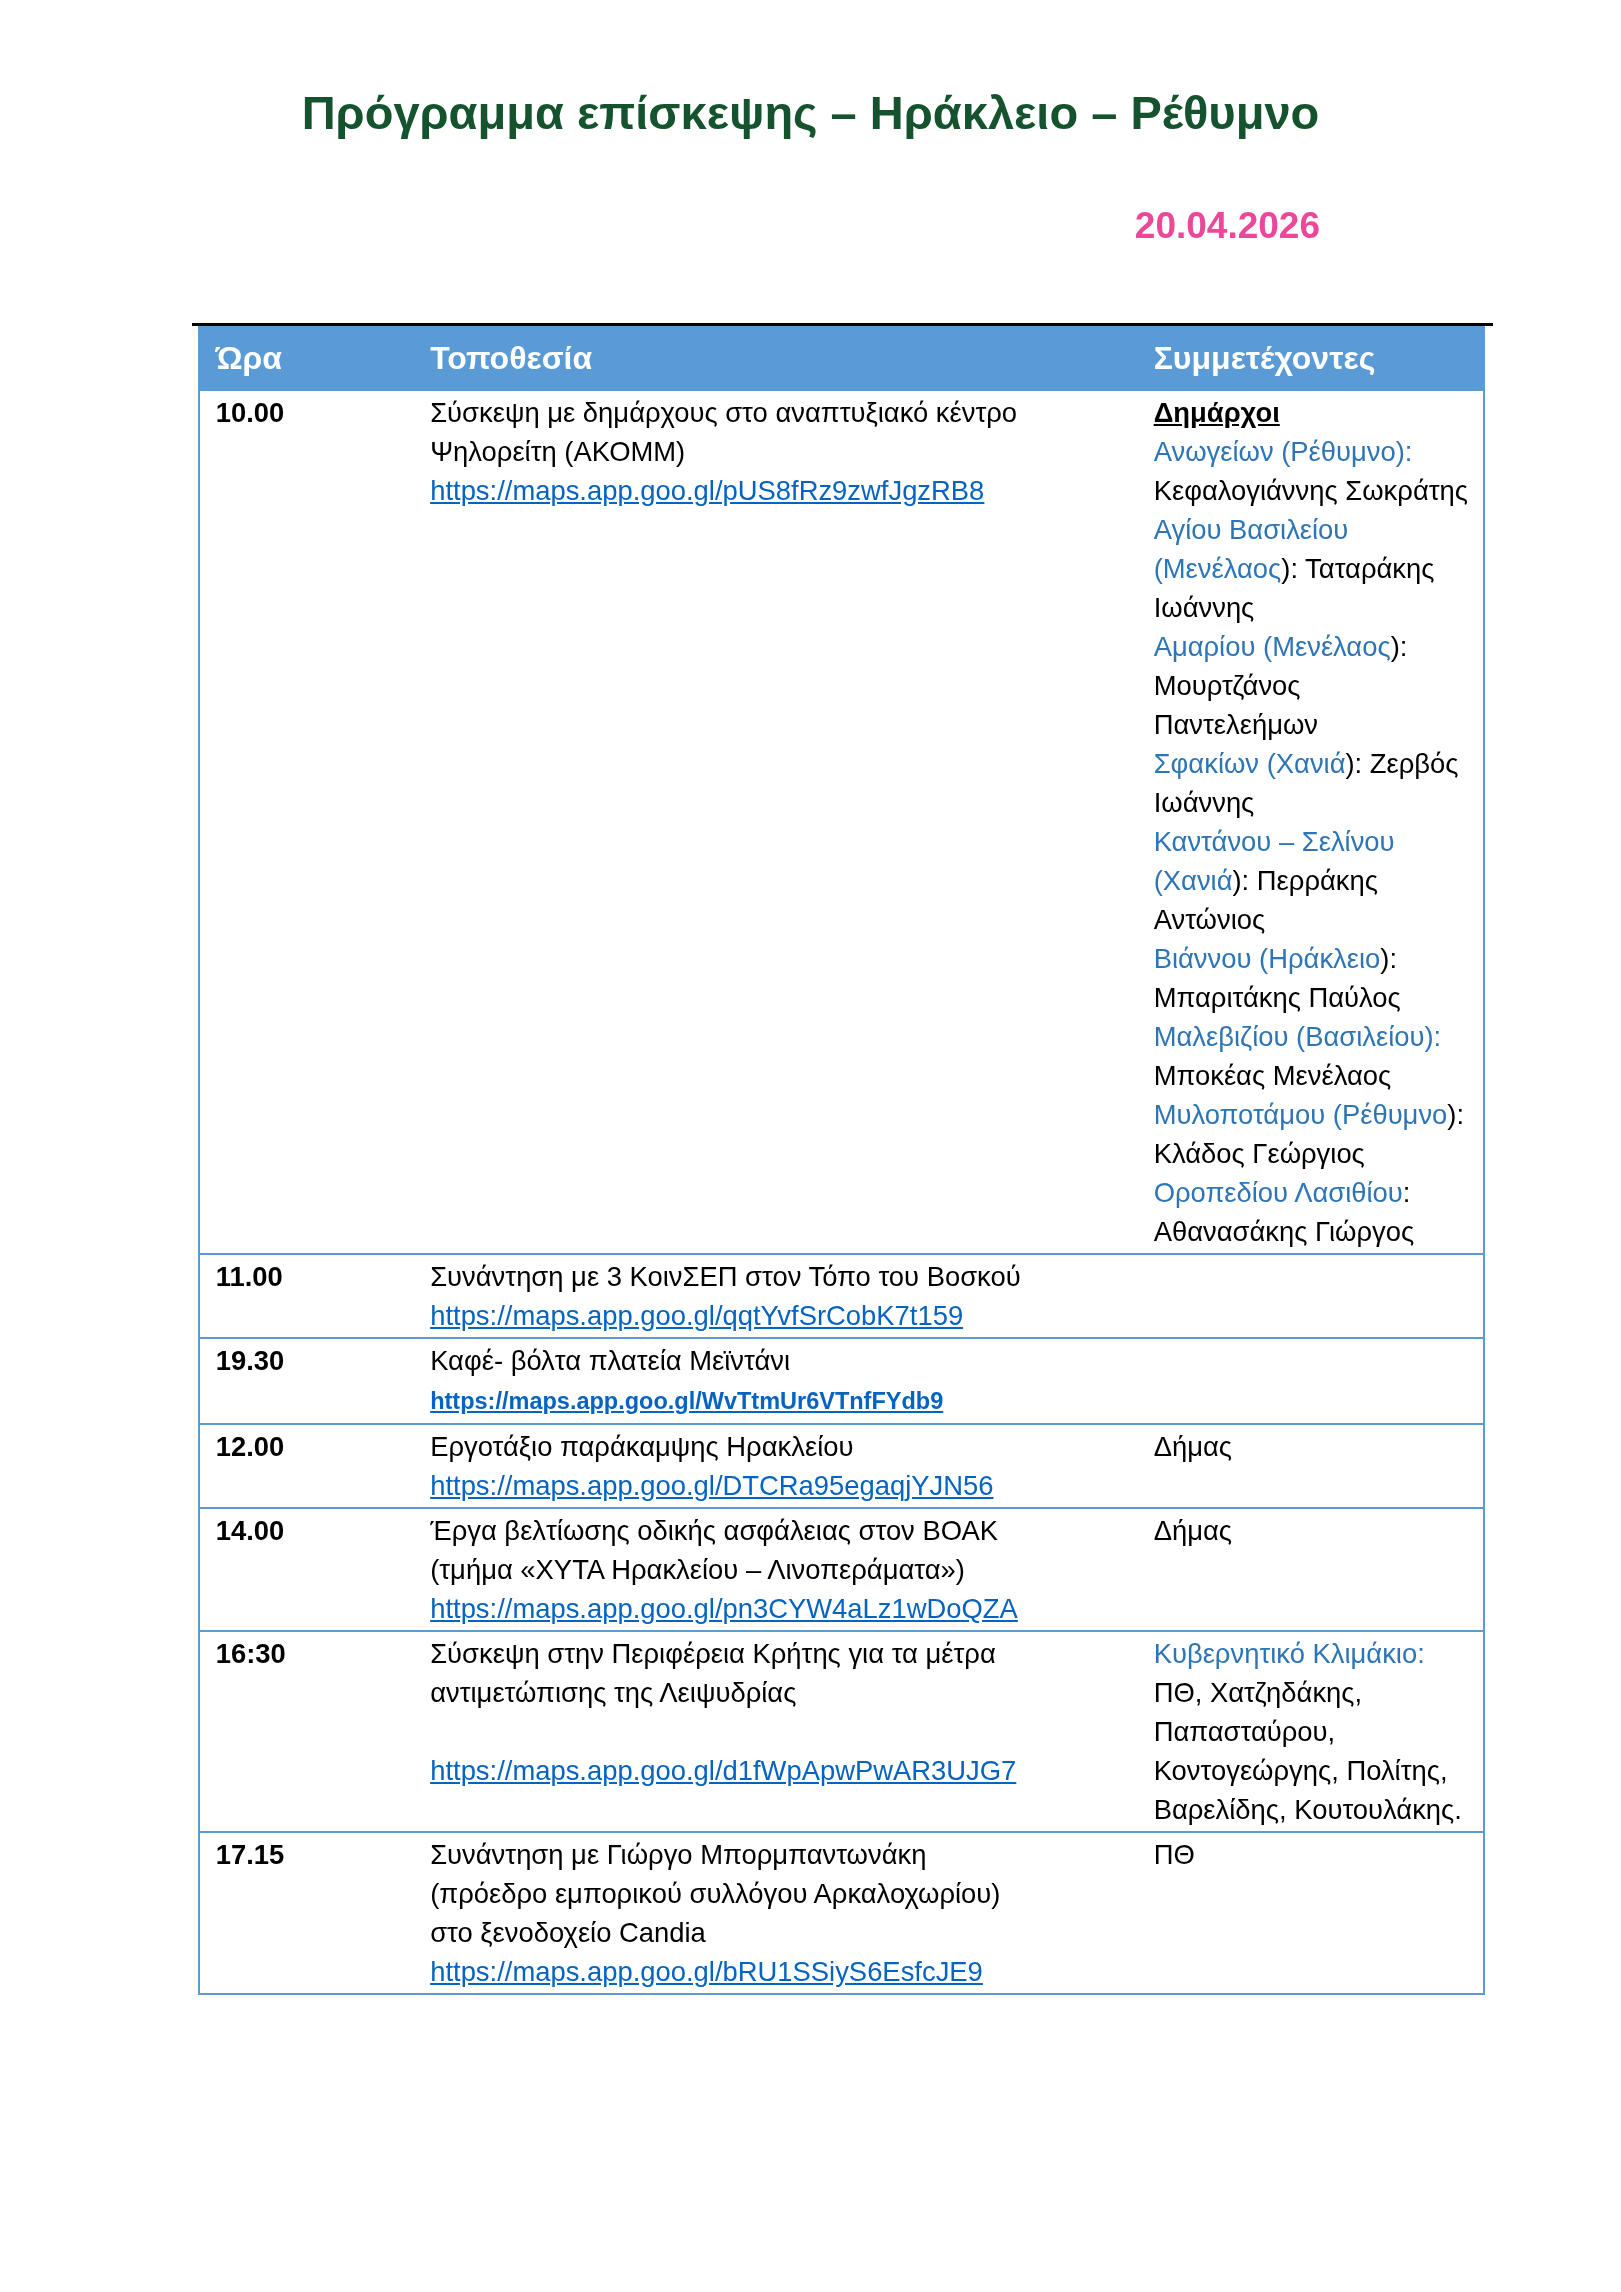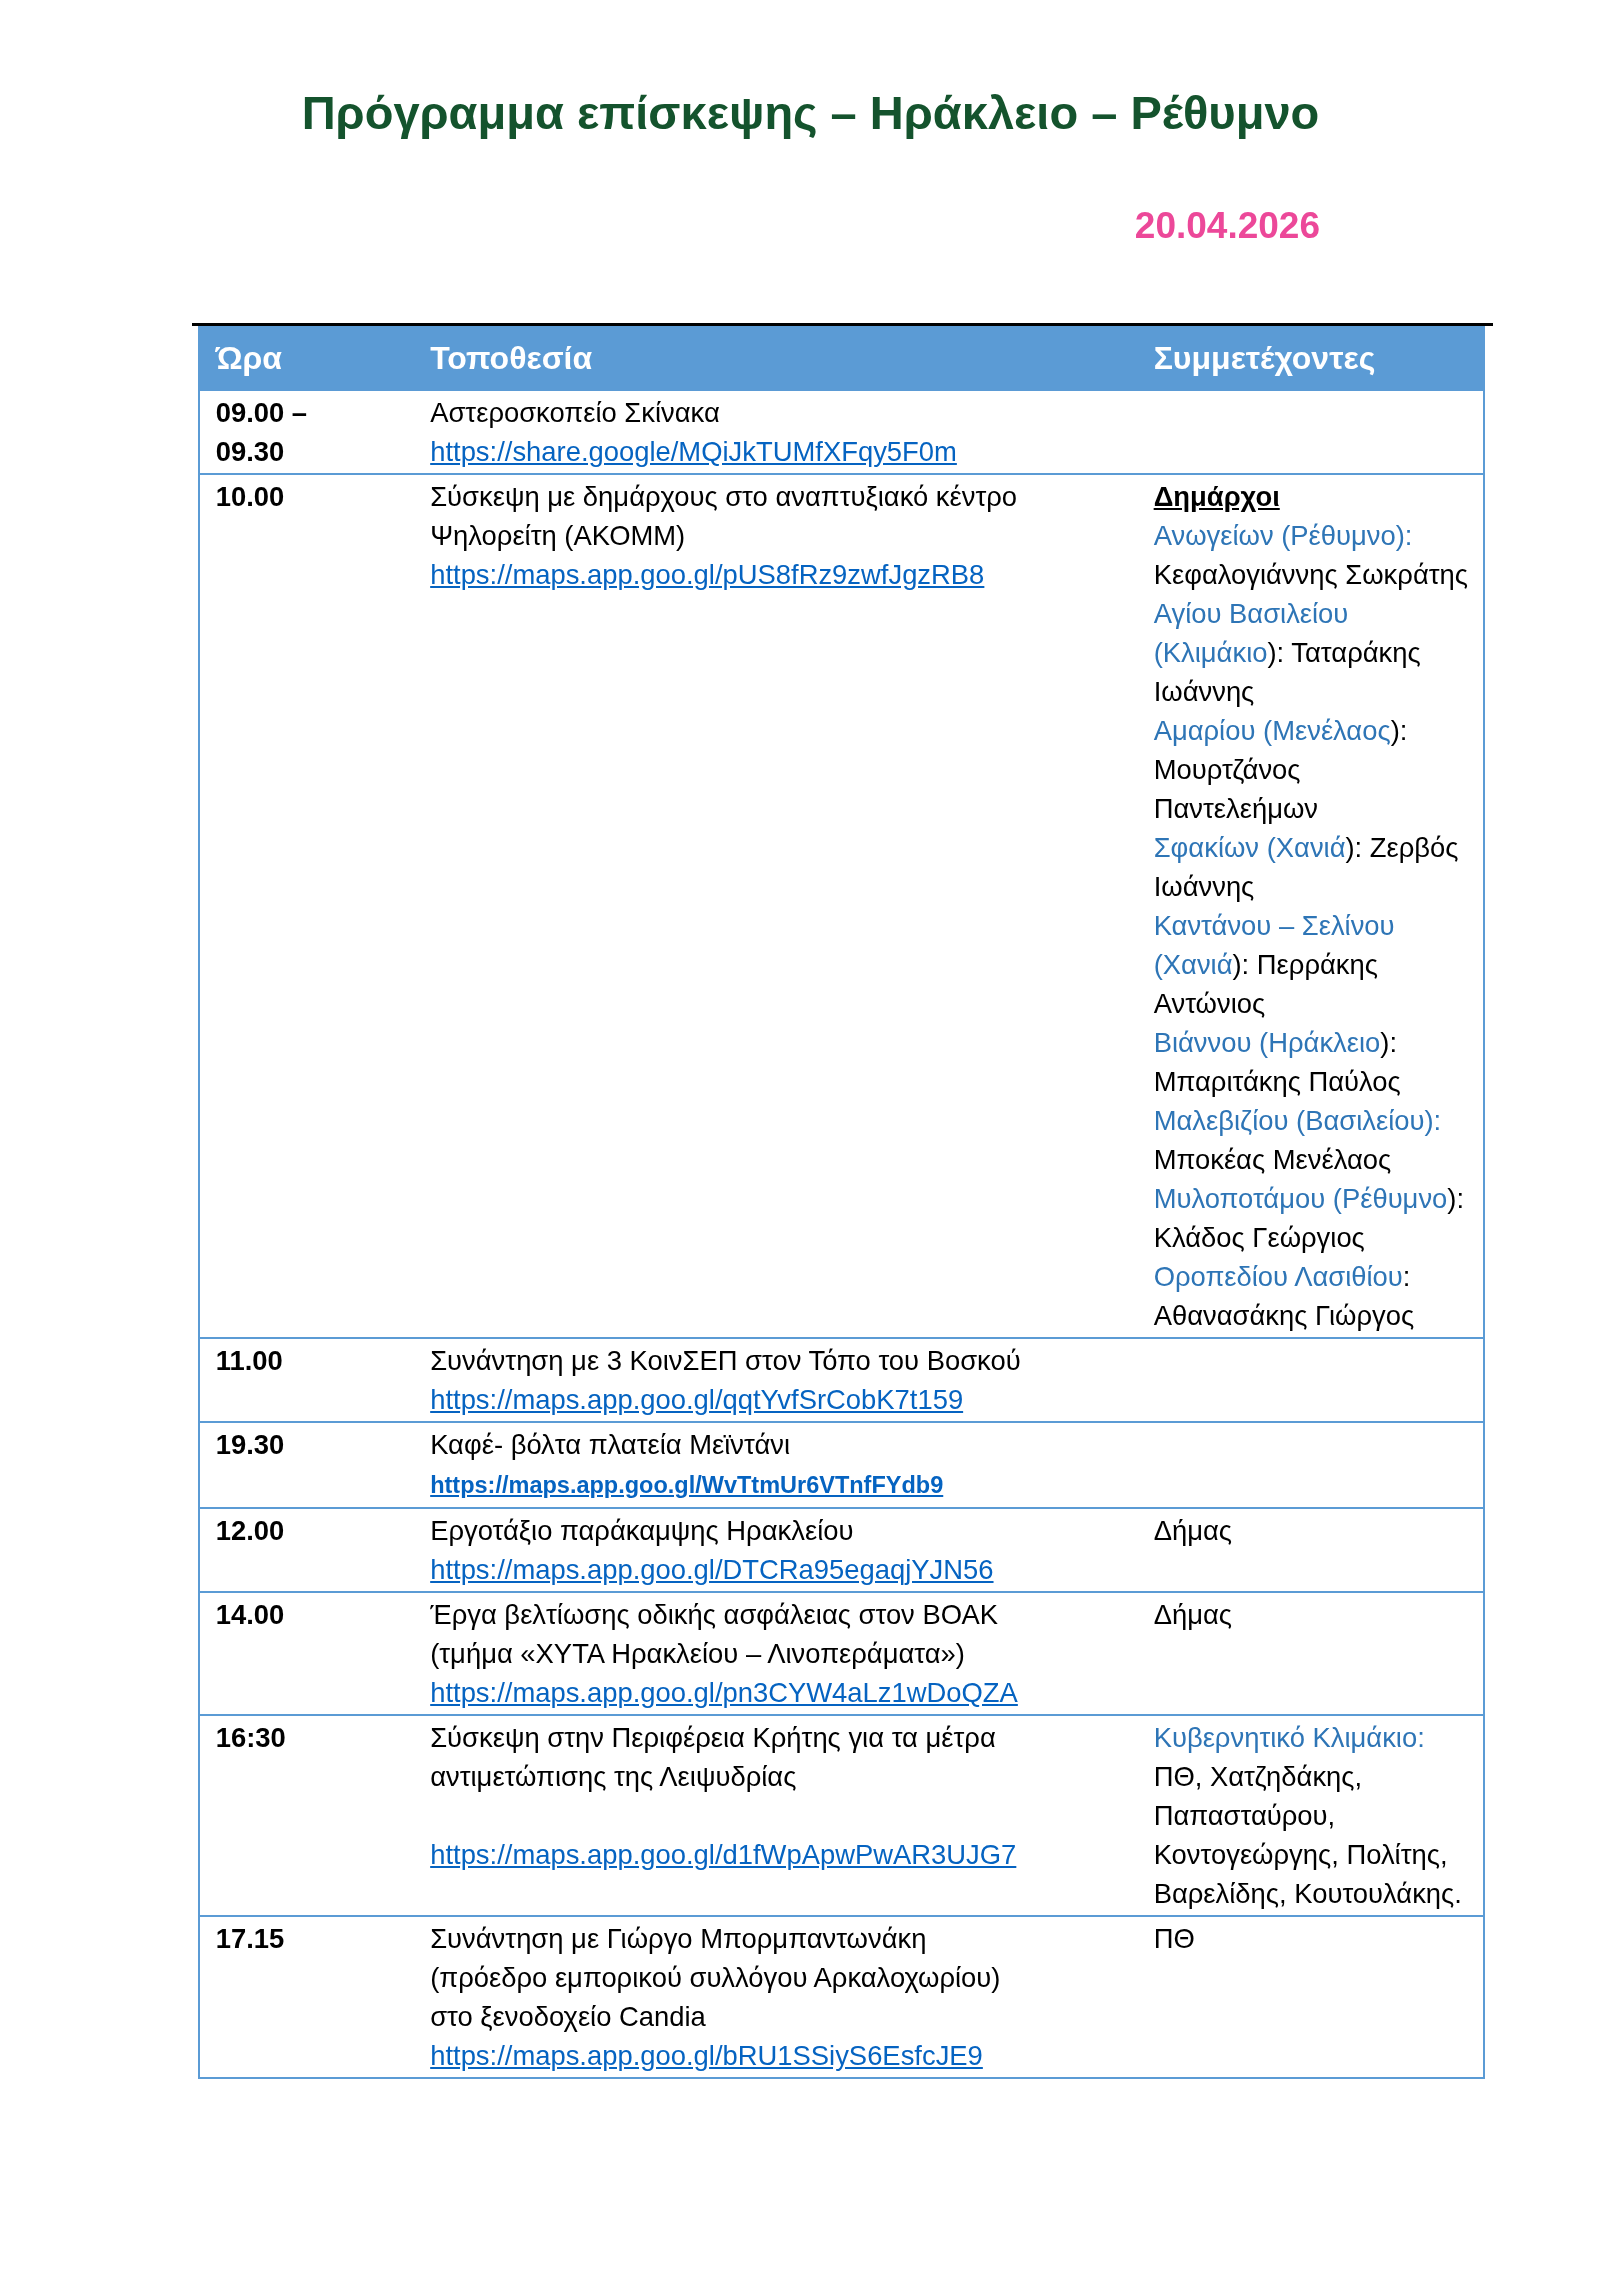--- a/index.html
+++ b/index.html
@@ -91,44 +91,33 @@
       <thead>
         <tr>
           <th class="c-time">Ώρα</th>
           <th class="c-loc">Τοποθεσία</th>
           <th class="c-part">Συμμετέχοντες</th>
         </tr>
       </thead>
       <tbody>
           <tr>
             <td class="c-time">
-              <div class="line">09.00 –</div>
-              <div class="line">09.30</div>
-            </td>
-            <td class="c-loc">
-              <div class="line">Αστεροσκοπείο Σκίνακα</div>
-              <div class="line"><a class="doclink">https://share.google/MQiJkTUMfXFqy5F0m</a></div>
-            </td>
-            <td class="c-part"></td>
-          </tr>
-          <tr>
-            <td class="c-time">
               <div class="line">10.00</div>
             </td>
             <td class="c-loc">
               <div class="line">Σύσκεψη με δημάρχους στο αναπτυξιακό κέντρο</div>
               <div class="line">Ψηλορείτη (ΑΚΟΜΜ)</div>
               <div class="line"><a class="doclink">https://maps.app.goo.gl/pUS8fRz9zwfJgzRB8</a></div>
             </td>
             <td class="c-part">
               <div class="line"><span class="ptitle">Δημάρχοι</span></div>
               <div class="line"><span class="muni">Ανωγείων (Ρέθυμνο):</span></div>
               <div class="line"><span class="">Κεφαλογιάννης Σωκράτης</span></div>
               <div class="line"><span class="muni">Αγίου Βασιλείου</span></div>
-              <div class="line"><span class="muni">(Κλιμάκιο</span><span class="">): Ταταράκης</span></div>
+              <div class="line"><span class="muni">(Μενέλαος</span><span class="">): Ταταράκης</span></div>
               <div class="line"><span class="">Ιωάννης</span></div>
               <div class="line"><span class="muni">Αμαρίου (Μενέλαος</span><span class="">):</span></div>
               <div class="line"><span class="">Μουρτζάνος</span></div>
               <div class="line"><span class="">Παντελεήμων</span></div>
               <div class="line"><span class="muni">Σφακίων (Χανιά</span><span class="">): Ζερβός</span></div>
               <div class="line"><span class="">Ιωάννης</span></div>
               <div class="line"><span class="muni">Καντάνου – Σελίνου</span></div>
               <div class="line"><span class="muni">(Χανιά</span><span class="">): Περράκης</span></div>
               <div class="line"><span class="">Αντώνιος</span></div>
               <div class="line"><span class="muni">Βιάννου (Ηράκλειο</span><span class="">):</span></div>

